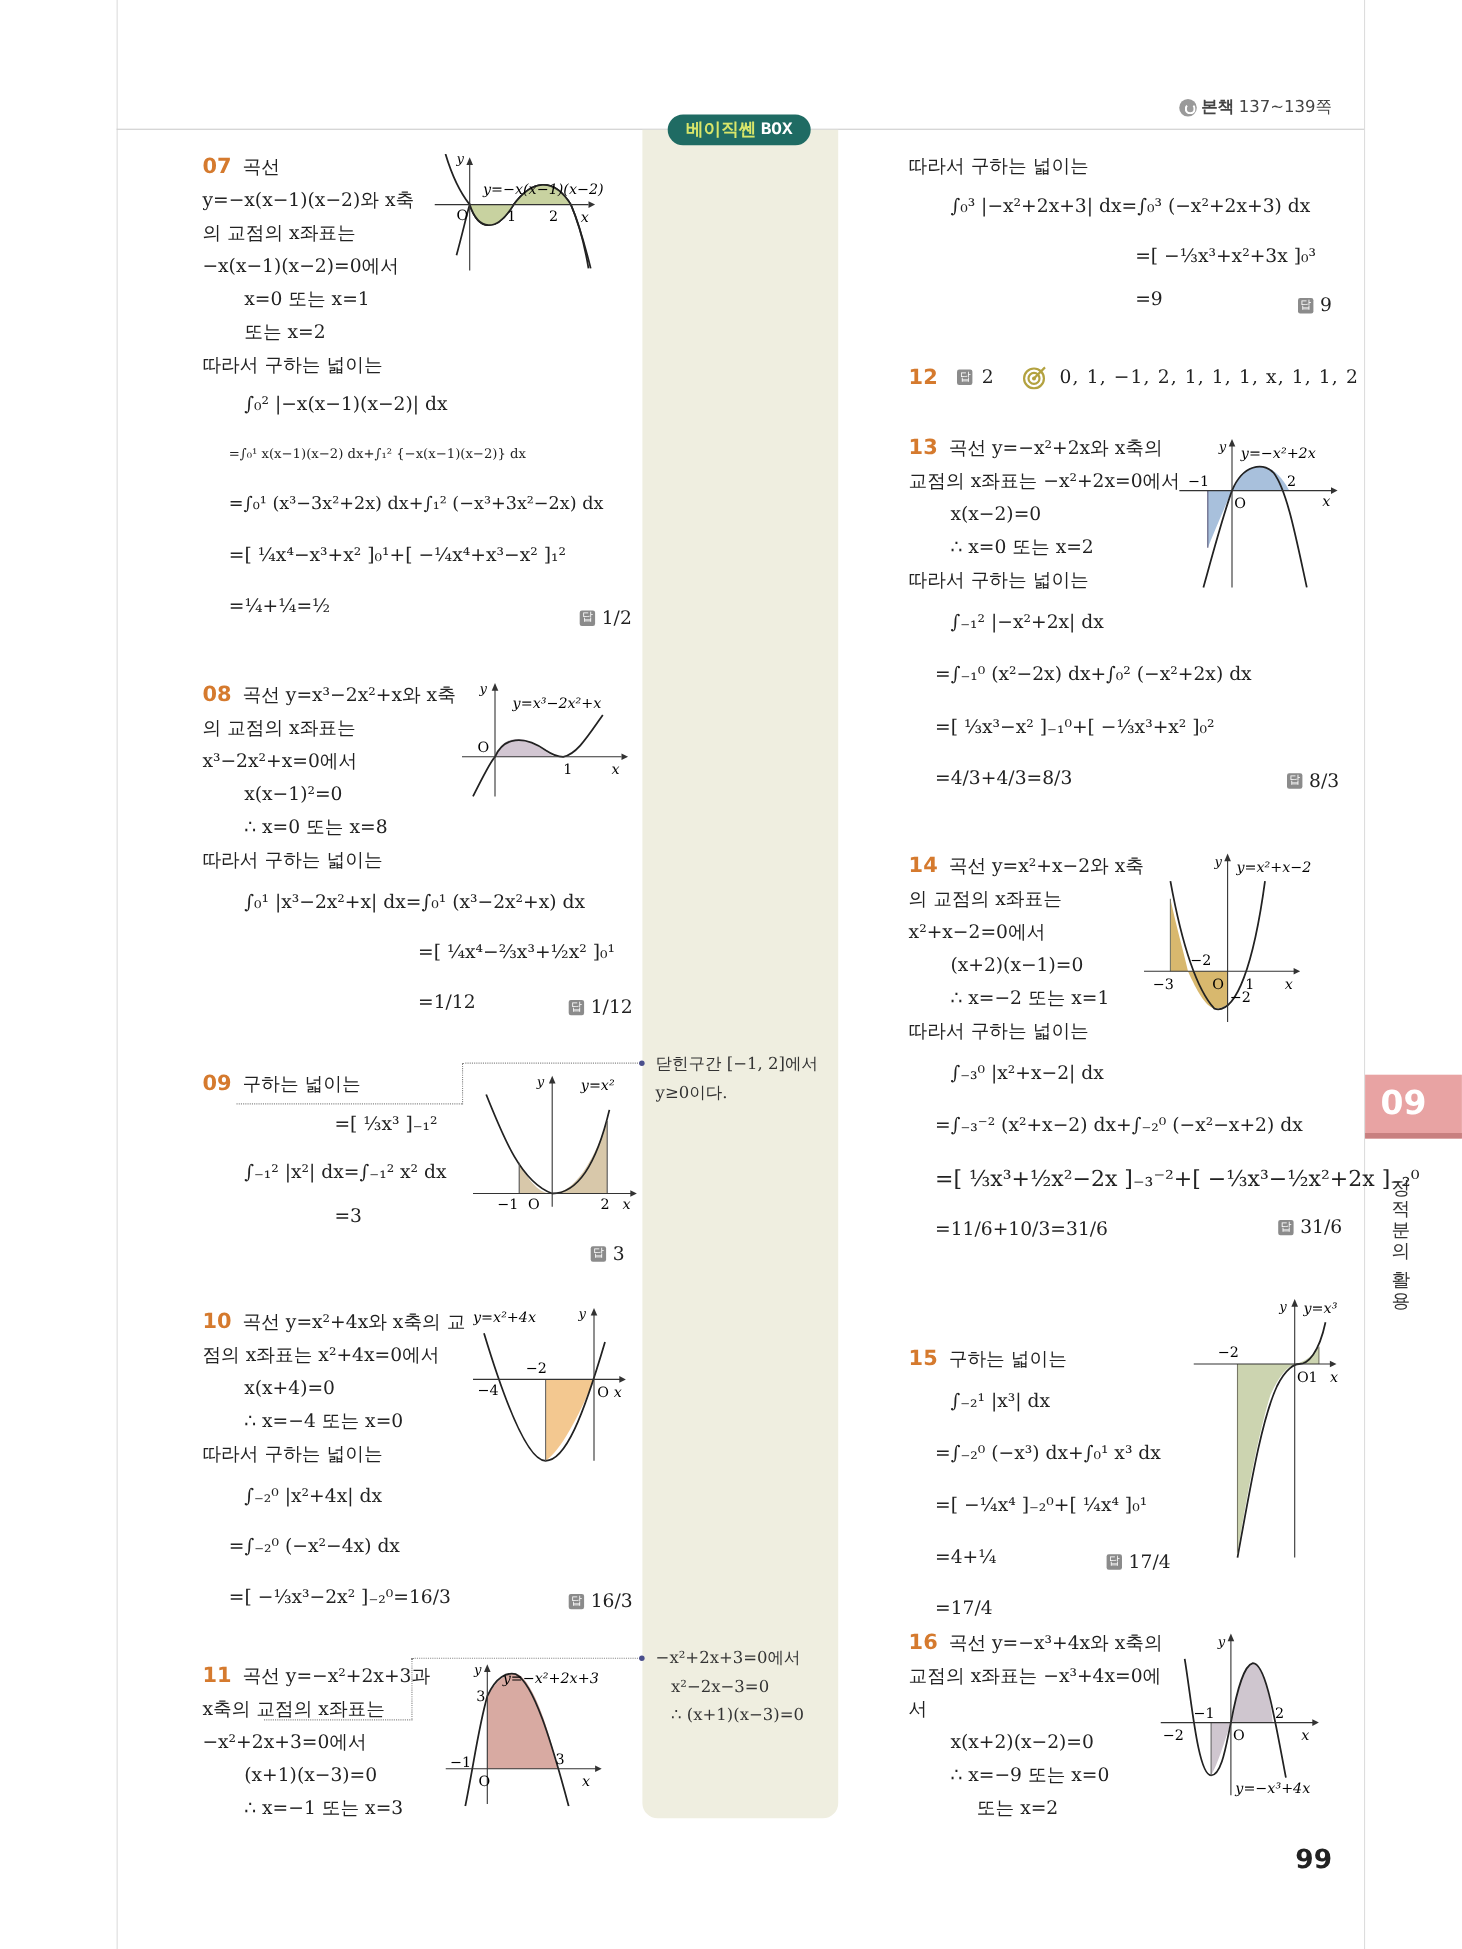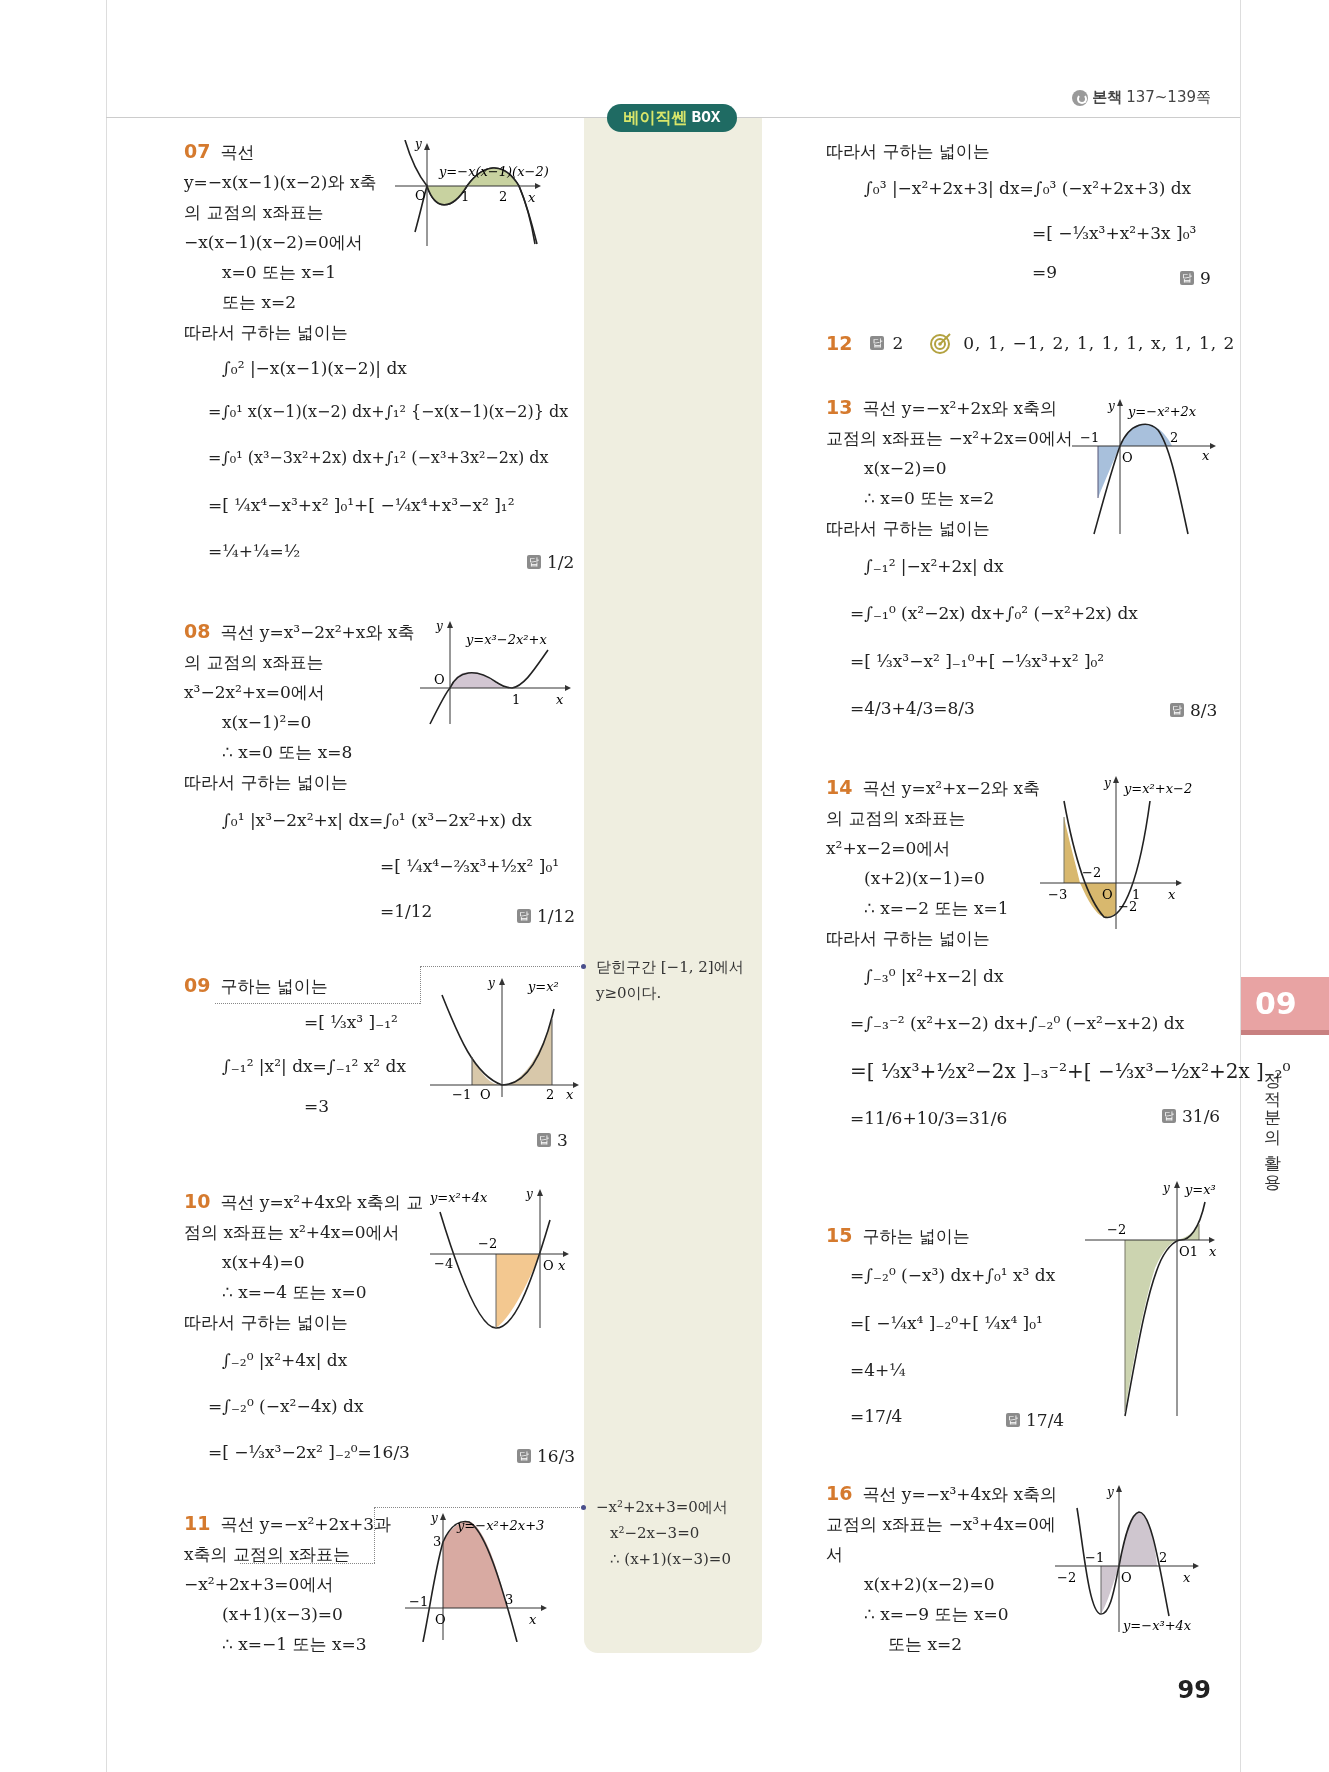--- a/index.html
+++ b/index.html
@@ -59,21 +59,21 @@
 
 <div class="prob" style="left:138px;top:136px;width:440px;">
   <div class="ln"><span class="num">07</span><span>곡선</span></div>
   <div class="ln">y=−x(x−1)(x−2)와 x축</div>
   <div class="ln">의 교점의 x좌표는</div>
   <div class="ln">−x(x−1)(x−2)=0에서</div>
   <div class="ln ind1">x=0 또는 x=1</div>
   <div class="ln ind1">또는 x=2</div>
   <div class="ln">따라서 구하는 넓이는</div>
   <div class="ln ind1" style="line-height:42px">∫₀² |−x(x−1)(x−2)| dx</div>
-  <div class="ln ind2" style="line-height:46px;font-size:16px">=∫₀¹ x(x−1)(x−2) dx+∫₁² {−x(x−1)(x−2)} dx</div>
+  <div class="ln ind2" style="line-height:46px;font-size:12px">=∫₀¹ x(x−1)(x−2) dx+∫₁² {−x(x−1)(x−2)} dx</div>
   <div class="ln ind2" style="line-height:46px;font-size:16px">=∫₀¹ (x³−3x²+2x) dx+∫₁² (−x³+3x²−2x) dx</div>
   <div class="ln ind2" style="line-height:48px">=[ ¼x⁴−x³+x² ]₀¹+[ −¼x⁴+x³−x² ]₁²</div>
   <div class="ln ind2" style="line-height:44px">=¼+¼=½</div>
 </div>
 <div class="ans" style="left:527px;top:552px;">
     <span class="ans-ic">답</span>
     <span>1/2</span>
   </div>
 <svg class="graph" style="left:395px;top:140px" width="180" height="110">
   <path d="M20,92 C26,70 28,60 32,46 C40,70 56,72 72,46 C88,24 108,20 124,46 C130,60 136,80 140,104" fill="none" stroke="#222" stroke-width="1.6"></path>
@@ -305,20 +305,21 @@
   <text x="42" y="102" font-size="13">−2</text>
   <text x="62" y="124" font-size="13">O</text>
   <text x="92" y="124" font-size="13">1</text>
   <text x="128" y="124" font-size="13" font-style="italic">x</text>
   <text x="78" y="136" font-size="13">−2</text>
   <text x="84" y="18" font-size="13" font-style="italic">y=x²+x−2</text>
 </svg>
 
 <div class="prob" style="left:780px;top:1220px;width:300px;">
   <div class="ln"><span class="num">15</span><span>구하는 넓이는</span></div>
+  <div class="ln ind1" style="line-height:46px">∫₋₂¹ |x³| dx</div>
   <div class="ln ind2" style="line-height:48px">=∫₋₂⁰ (−x³) dx+∫₀¹ x³ dx</div>
   <div class="ln ind2" style="line-height:48px">=[ −¼x⁴ ]₋₂⁰+[ ¼x⁴ ]₀¹</div>
   <div class="ln ind2" style="line-height:46px">=4+¼</div>
   <div class="ln ind2" style="line-height:46px">=17/4</div>
 </div>
 <div class="ans" style="left:1006px;top:1410px;">
     <span class="ans-ic">답</span>
     <span>17/4</span>
   </div>
 <svg class="graph" style="left:1085px;top:1180px" width="140" height="240">

